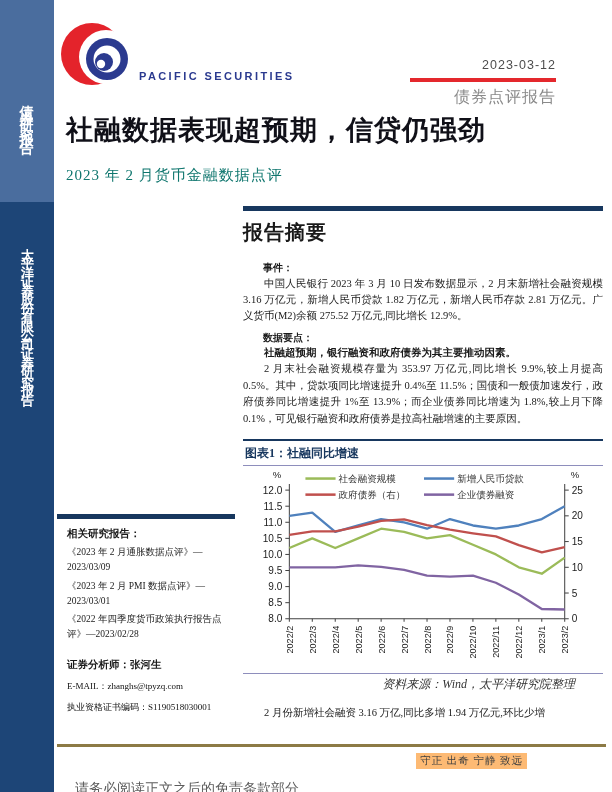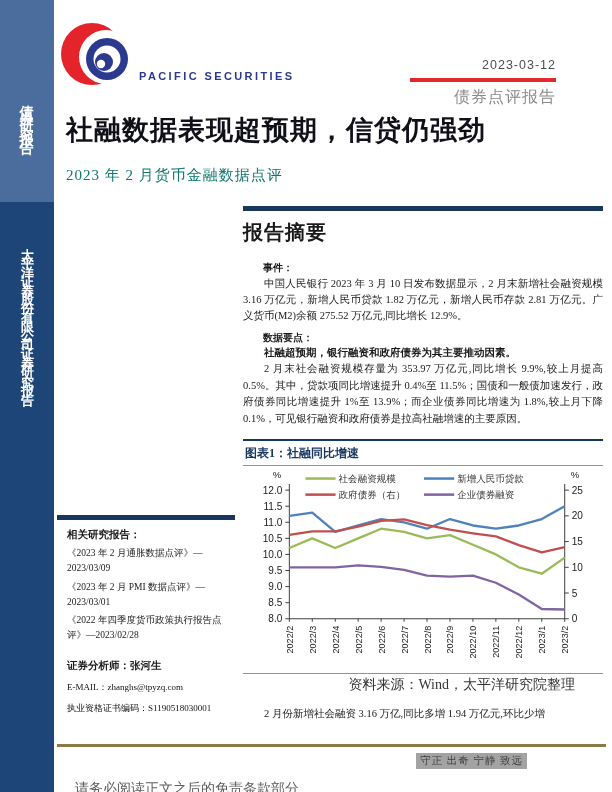--- a/index.html
+++ b/index.html
@@ -63,28 +63,28 @@
   .summary-h { font-size:20px; font-weight:700; margin:6px 0 14px 0; letter-spacing:1px; }
   .sub-label { font-size:10px; font-weight:700; text-indent:2em; line-height:1.55; }
   .para { font-size:10.5px; line-height:1.56; text-align:justify; text-indent:2em; }
   .bold-line { font-size:10.5px; font-weight:700; line-height:1.55; text-align:justify; }
   
   .figure { margin-top:12px; }
   .fig-topline { height:2px; background:#17375e; }
   .fig-caption { font-size:12px; font-weight:700; color:#17375e; padding:4px 0 3px 2px; }
   .fig-divider { height:1px; background:#8e8ebc; }
   .chart-wrap { padding:2px 0 0 0; }
-  .fig-source { font-size:14px; text-align:right; padding:2px 28px 2px 0; color:#333; }
+  .fig-source { font-size:12px; font-style:italic; text-align:right; padding:2px 28px 2px 0; color:#333; }
   .closing { margin-top:10px; }
   
   .footer-rule { position:absolute; left:57px; right:6px; top:744px; height:2.5px; background:#8c7a45; }
   .footer-disclaimer { position:absolute; left:75px; top:780px; font-size:14px; color:#5c5c5c; }
   .footer-motto {
     position:absolute; right:85px; top:753px; font-size:10.5px; color:#3f3f3f;
-    background:#a3a3a3; padding:1px 4px; letter-spacing:1px;
+    background:#fdba74; padding:1px 4px; letter-spacing:1px;
   }
 </style>
 </head>
 <body>
 
 <div class="page">
 
   <div class="sidebar">
     <div class="sidebar-top">
       <div class="vtext vtext-top">债券研究报告</div>

